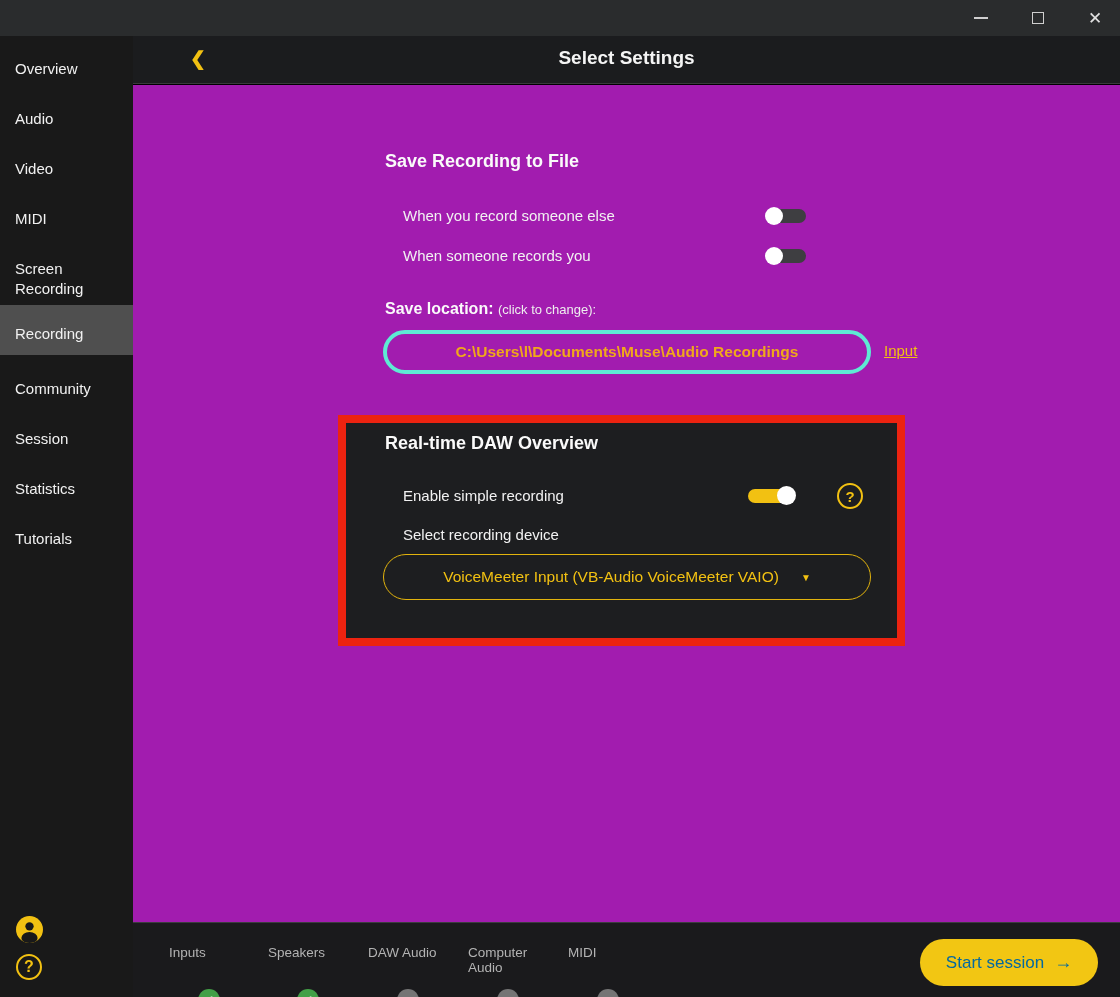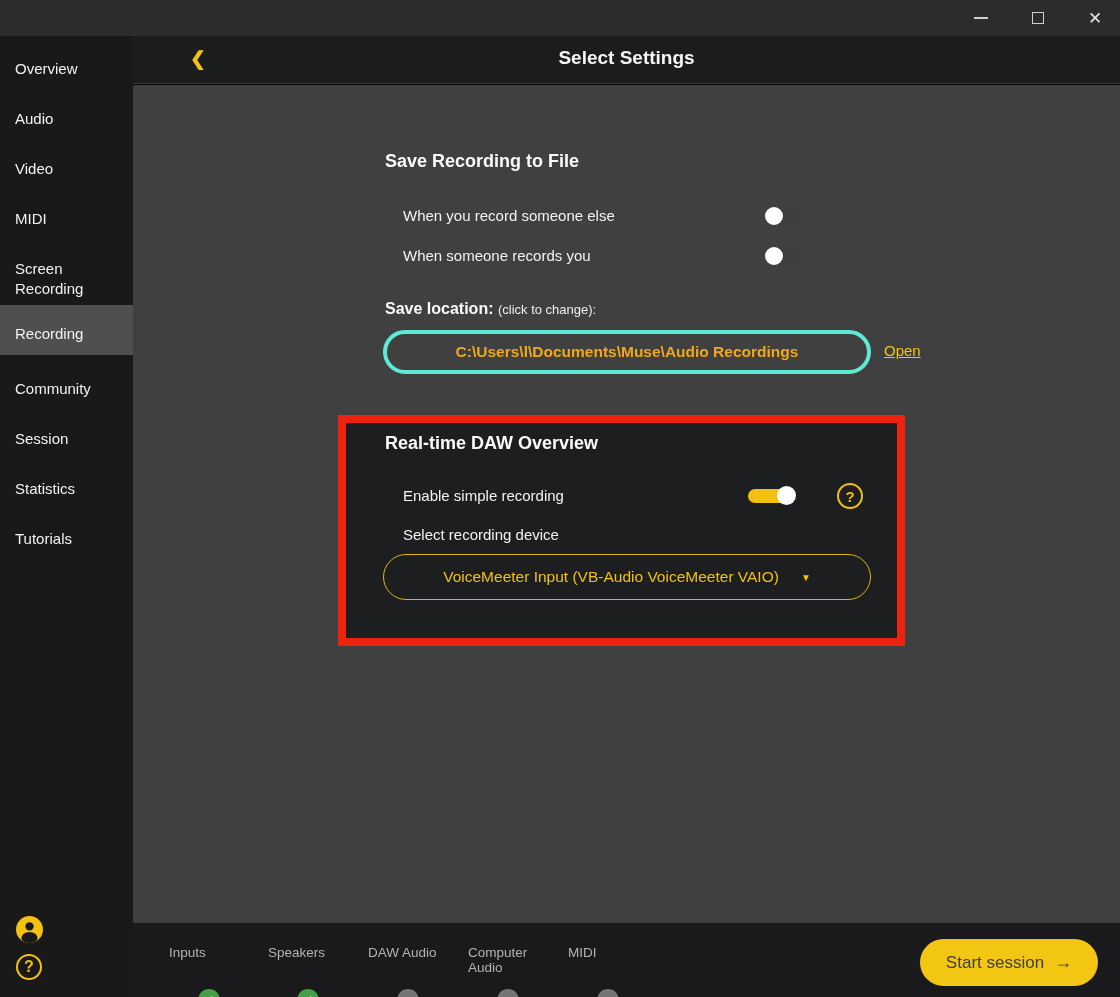--- a/index.html
+++ b/index.html
@@ -21,21 +21,21 @@
 
   .side-icon { position:absolute; left:16px; }
   .help-ring { width:26px; height:26px; border:2.6px solid #F2C112; border-radius:50%; color:#F2C112; display:flex; align-items:center; justify-content:center; font-size:16px; font-weight:bold; cursor:pointer; }
 
   
   .header { position:absolute; left:133px; top:36px; width:987px; height:48px; background:#1b1c1e; border-bottom:1px solid #3a3a3c; }
   .back-btn { position:absolute; left:57px; top:11px; color:#F2C112; font-size:19px; font-weight:bold; cursor:pointer; }
   .header-title { position:absolute; left:0; right:0; top:11px; text-align:center; color:#f5f5f5; font-size:19px; font-weight:600; }
 
   
-  .content { position:absolute; left:133px; top:85px; width:987px; height:837px; background:#404040; }
+  .content { position:absolute; left:133px; top:85px; width:987px; height:837px; background:#a21caf; }
   .section-title { position:absolute; color:#fafafa; font-size:18px; font-weight:bold; }
   .row-label { position:absolute; color:#f2f2f2; font-size:15px; }
 
   
   .toggle { position:absolute; width:40px; height:14px; border-radius:7px; background:#3e3e41; cursor:pointer; }
   .toggle .knob { position:absolute; width:18px; height:18px; border-radius:50%; background:#ffffff; top:-2px; left:-1px; }
   .toggle.on { width:46px; background:#F2C112; }
   .toggle.on .knob { width:19px; height:19px; top:-3px; left:auto; right:-2px; }
 
   .loc-label { position:absolute; color:#fafafa; font-size:16px; font-weight:bold; }
@@ -55,21 +55,21 @@
   .caret { color:#F2C112; font-size:10px; margin-left:22px; }
 
   
   .footer { position:absolute; left:133px; top:922px; width:987px; height:75px; background:#1a1a1c; border-top:1px solid #3c3c3e; }
   .status-item { position:absolute; width:80px; top:22px; text-align:left; }
   .status-label { color:#b3b3b3; font-size:13.5px; line-height:15px; display:block; }
   .status-dot { position:absolute; top:44px; left:50%; margin-left:-11px; width:22px; height:22px; border-radius:50%; display:flex; align-items:center; justify-content:center; }
   .status-dot.ok { background:#43A047; color:#ffffff; font-size:13px; font-weight:bold; }
   .status-dot.inactive { background:#757575; }
 
-  .start-btn { position:absolute; left:787px; top:16px; width:178px; height:47px; background:#F2C613; border:none; border-radius:24px; color:#404040; font-size:17px; font-family:"Liberation Sans", sans-serif; cursor:pointer; display:flex; align-items:center; justify-content:center; }
+  .start-btn { position:absolute; left:787px; top:16px; width:178px; height:47px; background:#F2C613; border:none; border-radius:24px; color:#0369a1; font-size:17px; font-family:"Liberation Sans", sans-serif; cursor:pointer; display:flex; align-items:center; justify-content:center; }
   .start-arrow { margin-left:10px; font-size:18px; }
 </style>
 </head>
 <body>
 
 <div class="titlebar">
   <div class="win-btn">
       <span class="min-bar"></span>
     </div>
   <div class="win-btn">
@@ -153,21 +153,21 @@
     </div>
 
   <div class="loc-label" style="left:252px; top:215px">
     <span>Save location:</span>
     <span class="loc-hint">(click to change):</span>
   </div>
 
   <div class="path-pill" style="left:250px; top:245px">
     <span class="path-text">C:\Users\l\Documents\Muse\Audio Recordings</span>
   </div>
-  <span class="open-link" style="left:751px; top:257px">Open</span>
+  <span class="open-link" style="left:751px; top:257px">Input</span>
 
   <div class="red-box"></div>
 
   <div class="section-title" style="left:252px; top:348px">Real-time DAW Overview</div>
 
   <div class="row-label" style="left:270px; top:402px">Enable simple recording</div>
   <div class="toggle on" style="left:615px; top:404px">
       <span class="knob"></span>
     </div>
   <div class="help-ring-sm" style="left:704px; top:398px">

